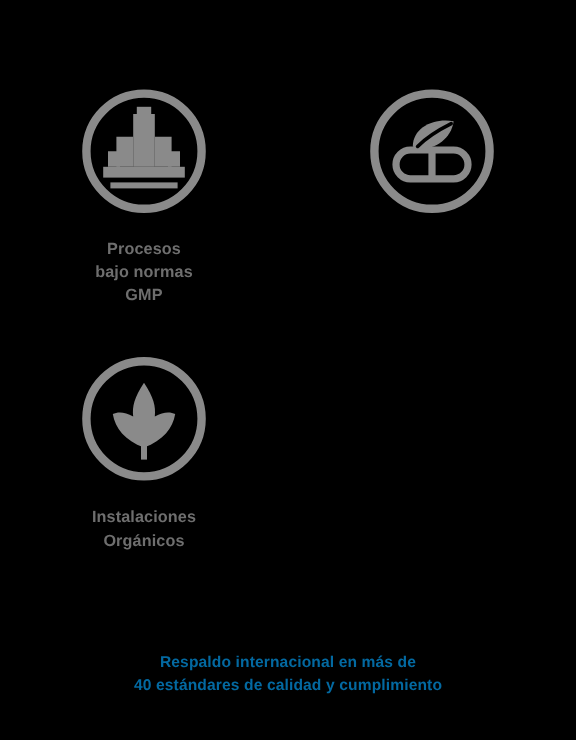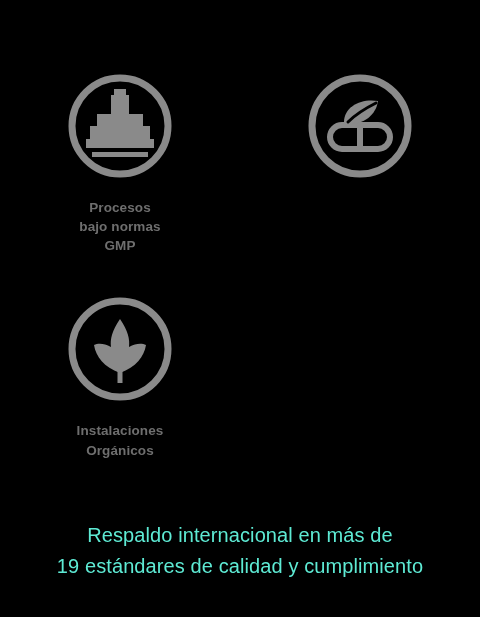--- a/index.html
+++ b/index.html
@@ -73,24 +73,24 @@
   .footer {
     position: absolute;
     left: 0;
     right: 0;
     bottom: 36px;
     text-align: center;
     padding: 0 22px;
   }
 
   .footer-line {
-    font-size: 20px;
-    font-weight: normal;
+    font-size: 13px;
+    font-weight: bold;
     line-height: 1.52;
-    color: #5eead4;
+    color: #0369a1;
     letter-spacing: 0.1px;
     filter: blur(0.35px);
   }
 </style>
 </head>
 <body>
 
 <div class="badge-panel">
 
   <div class="badge-grid">
@@ -142,16 +142,16 @@
         </svg>
       </span>
       <div class="badge-label">Instalaciones
 Orgánicos</div>
     </div>
 
   </div>
 
   <div class="footer">
     <div class="footer-line">Respaldo internacional en más de</div>
-    <div class="footer-line">19 estándares de calidad y cumplimiento</div>
+    <div class="footer-line">40 estándares de calidad y cumplimiento</div>
   </div>
 
 </div>
 
 </body></html>

